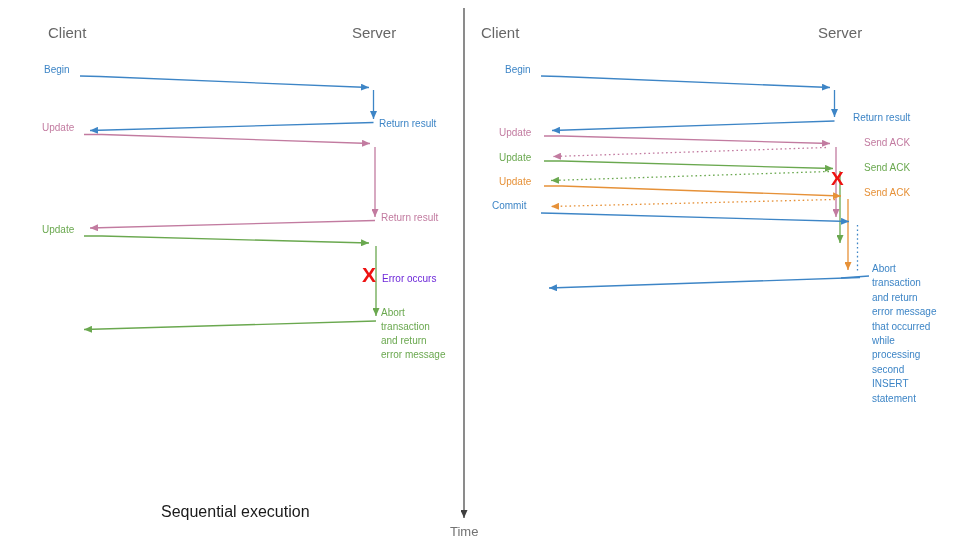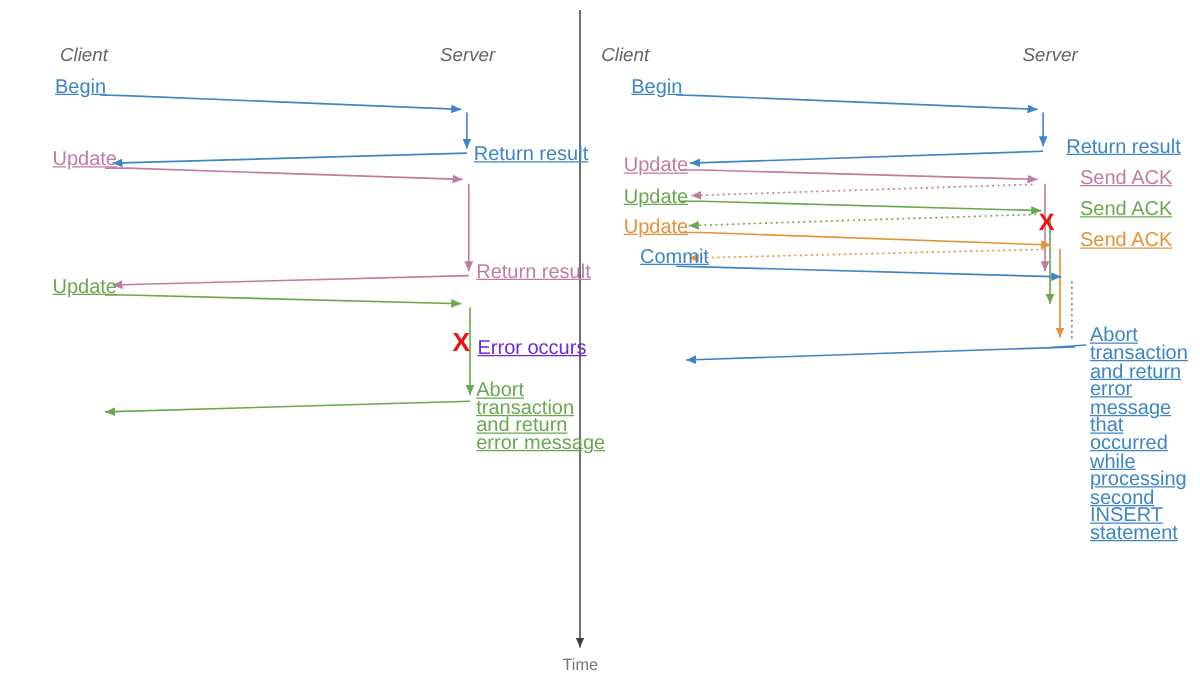--- a/index.html
+++ b/index.html
@@ -1,20 +1,20 @@
 <!DOCTYPE html>
 <html><head>
 <meta charset="utf-8">
 <style>
   html,body{margin:0;padding:0;background:#fff;}
   #stage{position:relative;width:960px;height:540px;background:#fff;overflow:hidden;
          font-family:"Liberation Sans",sans-serif;}
   #wires{position:absolute;left:0;top:0;}
-  .lbl{position:absolute;font-size:16px;line-height:14px;white-space:nowrap;text-decoration:underline;}
-  .hdr{position:absolute;font-size:15px;font-style:italic;white-space:nowrap;margin-top:12px;}
+  .lbl{position:absolute;font-size:10px;line-height:14px;white-space:nowrap;}
+  .hdr{position:absolute;font-size:15px;white-space:nowrap;}
   .cap{position:absolute;font-size:16px;white-space:nowrap;}
   .pre{white-space:pre-line;}
   .xmark{position:absolute;font-weight:bold;line-height:1;}
   .axis-lbl{position:absolute;font-size:13px;white-space:nowrap;}
 </style>
 </head>
 <body>
 
 <div id="stage">
 
@@ -96,33 +96,34 @@
   <div class="lbl" style="left: 379px; top: 117px; color: rgb(61, 133, 198);">Return result</div>
   <div class="lbl" style="left: 42px; top: 121px; color: rgb(194, 123, 160);">Update</div>
   <div class="lbl" style="left: 381px; top: 211px; color: rgb(194, 123, 160);">Return result</div>
   <div class="lbl" style="left: 42px; top: 223px; color: rgb(106, 168, 79);">Update</div>
   <div class="xmark" style="left: 362px; top: 264px; font-size: 21px; color: rgb(238, 17, 17);">X</div>
   <div class="lbl" style="left: 382px; top: 272px; color: #6d28d9;">Error occurs</div>
   <div class="lbl pre" style="left: 381px; top: 306px; color: rgb(106, 168, 79);">Abort
 transaction
 and return
 error message</div>
+  <div class="cap" style="left: 161px; top: 503px; color: rgb(26, 26, 26);">Sequential execution</div>
 
   <div class="hdr" style="left: 481px; top: 24px; color: rgb(102, 102, 102);">Client</div>
   <div class="hdr" style="left: 818px; top: 24px; color: rgb(102, 102, 102);">Server</div>
 
   <div class="lbl" style="left: 505px; top: 63px; color: rgb(61, 133, 198);">Begin</div>
   <div class="lbl" style="left: 853px; top: 111px; color: rgb(61, 133, 198);">Return result</div>
   <div class="lbl" style="left: 499px; top: 126px; color: rgb(194, 123, 160);">Update</div>
   <div class="lbl" style="left: 864px; top: 136px; color: rgb(194, 123, 160);">Send ACK</div>
   <div class="lbl" style="left: 499px; top: 151px; color: rgb(106, 168, 79);">Update</div>
   <div class="lbl" style="left: 864px; top: 161px; color: rgb(106, 168, 79);">Send ACK</div>
   <div class="lbl" style="left: 499px; top: 175px; color: rgb(230, 145, 56);">Update</div>
   <div class="lbl" style="left: 864px; top: 186px; color: rgb(230, 145, 56);">Send ACK</div>
-  <div class="lbl" style="left: 492px; top: 199px; color: rgb(61, 133, 198); margin-left: 20px;">Commit</div>
+  <div class="lbl" style="left: 492px; top: 199px; color: rgb(61, 133, 198);">Commit</div>
   <div class="xmark" style="left: 831px; top: 169px; font-size: 19px; color: rgb(238, 17, 17);">X</div>
   <div class="lbl pre" style="left: 872px; top: 262px; line-height: 14.4px; color: rgb(61, 133, 198);">Abort
 transaction
 and return
 error message
 that occurred
 while
 processing
 second
 INSERT

